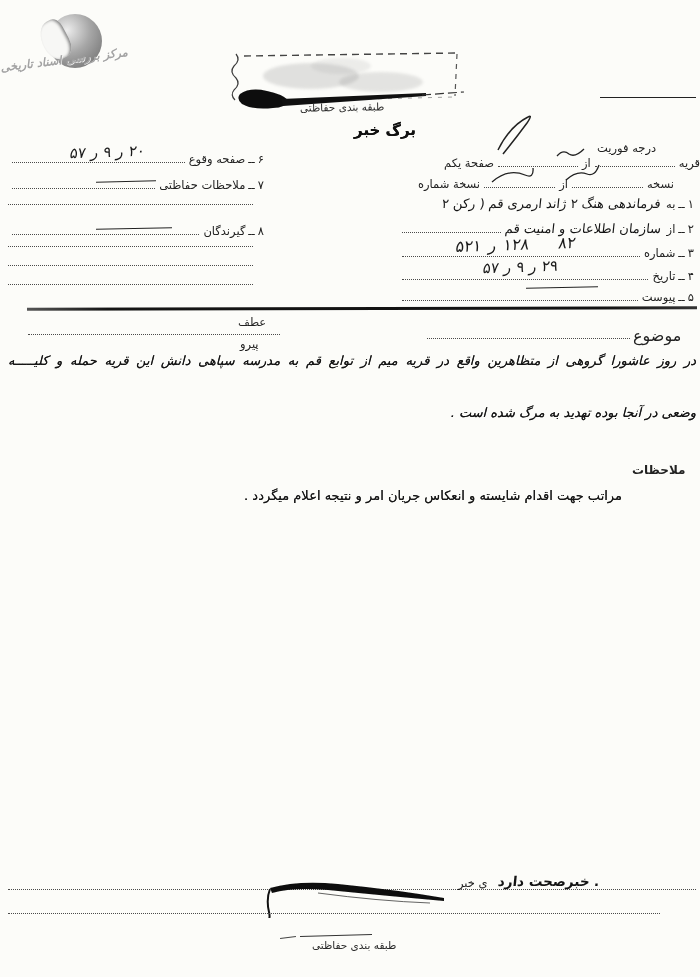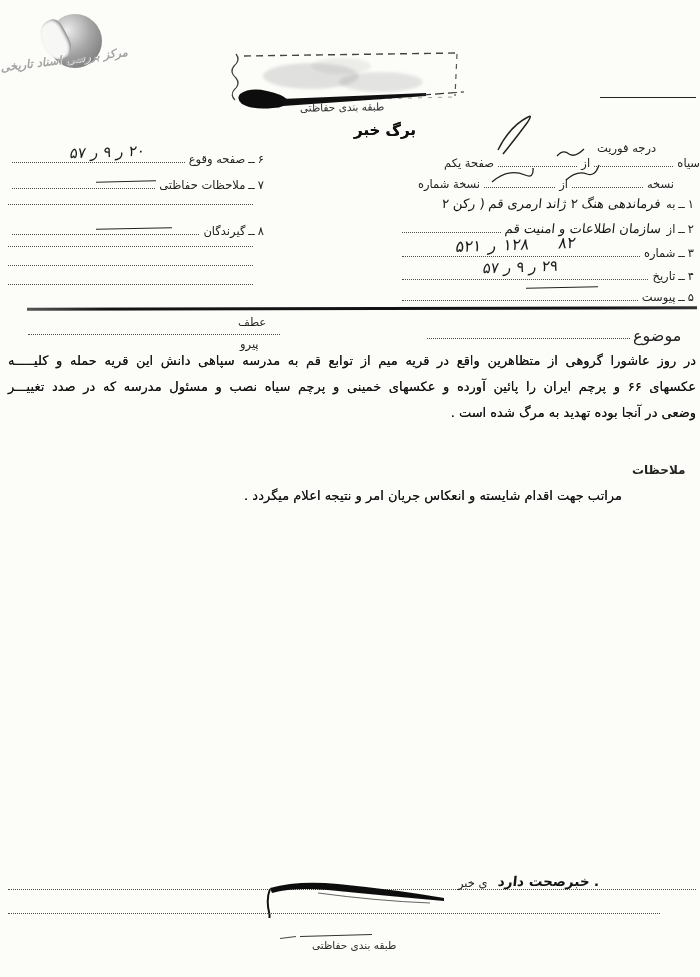--- a/index.html
+++ b/index.html
@@ -15,21 +15,21 @@
   .hrow{position:absolute;display:flex;direction:rtl;align-items:flex-end;}
   .dots{flex:1;border-bottom:1.5px dotted #4a4a4a;height:3px;margin:0 4px 3px;}
   .dotline{position:absolute;height:0;border-bottom:1.5px dotted #4a4a4a;}
   .hand{font-size:13px;color:#141414;transform:skewX(-6deg);white-space:nowrap;}
   .handbig{font-size:16px;color:#1a1a1a;transform:skewX(-9deg) rotate(-2deg);white-space:nowrap;}
   .handdash{position:absolute;border-top:1.6px solid #222;height:0;}
   .ltrrow{display:flex;direction:ltr;align-items:flex-end;}
   .rtl{direction:rtl;}
   .title{font-size:15px;font-weight:bold;color:#111;text-shadow:0 0 .5px #111;}
   .small{font-size:10.5px;color:#2a2a2a;}
-  .bodyline{position:absolute;left:8px;width:688px;direction:rtl;font-size:13px;color:#151515;text-shadow:0 0 .4px #333;}
+  .bodyline{position:absolute;left:8px;width:688px;direction:rtl;font-size:13px;color:#151515;text-shadow:0 0 .4px #333;font-style:italic;}
   .just{text-align:justify;text-align-last:justify;}
   .logo-circle{position:absolute;left:34px;top:8px;width:54px;height:54px;border-radius:50%;
     background:radial-gradient(circle at 35% 30%,#ededed,#a7a7a7 45%,#6d6d6d 95%);}
   .logo-page{position:absolute;left:28px;top:14px;width:26px;height:40px;background:#f7f7f5;
     border-radius:65% 35% 45% 55%;transform:rotate(-28deg);box-shadow:inset -2px 0 3px #8a8a8a;}
   .logo-text{position:absolute;left:-14px;top:46px;width:140px;font-size:11.5px;font-weight:bold;
     font-style:italic;color:#a3a3a3;transform:rotate(-7deg);text-shadow:.5px .5px 0 #fff;white-space:nowrap;}
   .divider{position:absolute;left:27px;top:307px;width:670px;height:3px;
     background:linear-gradient(90deg,#555,#151515 12%,#111 85%,#333);transform:rotate(-.12deg);}
   svg{display:block;}
@@ -70,21 +70,21 @@
   </svg>
   <div class="abs small" style="left:300px;top:101px;transform:rotate(-1deg);">طبقه بندی حفاظتی</div>
 
   <div class="abs title" style="left:350px;top:121px;width:70px;text-align:center;">برگ خبر</div>
 
   <div class="abs ltrrow" style="left:418px;top:154px;width:256px;height:16px;margin-left:26px;">
     <span class="lbl rtl">صفحة يكم</span>
     <span class="dots"></span>
     <span class="lbl rtl">از</span>
     <span class="dots"></span>
-    <span class="lbl rtl">سیاه</span>
+    <span class="lbl rtl">قریه</span>
   </div>
   <div class="abs ltrrow" style="left:418px;top:175px;width:256px;height:16px;">
     <span class="lbl rtl">نسخة شماره</span>
     <span class="dots"></span>
     <span class="lbl rtl">از</span>
     <span class="dots"></span>
     <span class="lbl rtl">نسخه</span>
   </div>
 
   <svg class="abs" style="left:470px;top:100px;" width="145" height="90" viewBox="0 0 145 90">
@@ -178,21 +178,20 @@
 
   <div class="divider"></div>
 
   <div class="abs lbl" style="left:238px;top:315px;">عطف</div>
   <div class="dotline" style="left:28px;top:334px;width:252px;"></div>
   <div class="abs lbl" style="left:240px;top:337px;">پیرو</div>
   <div class="abs lbl" style="left:633px;top:326px;font-size:16px;">موضوع</div>
   <div class="dotline" style="left:427px;top:338px;width:203px;"></div>
 
   <div class="bodyline just" style="top:353px;">در روز عاشورا گروهی از متظاهرین واقع در قریه میم از توابع قم به مدرسه سپاهی دانش این قریه حمله و کلیـــــه</div>
-  <div class="bodyline just" style="top:379px;">عکسهای ۶۶ و پرچم ایران را پائین آورده و عکسهای خمینی و پرچم سیاه نصب و مسئول مدرسه که در صدد تغییـــر</div>
   <div class="bodyline" style="top:405px;text-align:right;">وضعی در آنجا بوده تهدید به مرگ شده است .</div>
 
   <div class="abs lbl" style="left:632px;top:463px;font-size:12px;font-weight:bold;">ملاحظات</div>
   <div class="abs rtl" style="left:160px;top:488px;width:462px;text-align:right;font-size:13px;color:#161616;text-shadow:0 0 .4px #333;">مراتب جهت اقدام شایسته و انعکاس جریان امر و نتیجه اعلام میگردد .</div>
 
   <div class="dotline" style="left:8px;top:889px;width:688px;"></div>
   <div class="abs lbl" style="left:458px;top:876px;">ی خبر</div>
   <div class="abs hand" style="left:498px;top:873px;font-size:13.5px;font-weight:bold;">خبرصحت دارد .</div>
 
   <svg class="abs" style="left:258px;top:876px;" width="200" height="42" viewBox="0 0 200 42">

